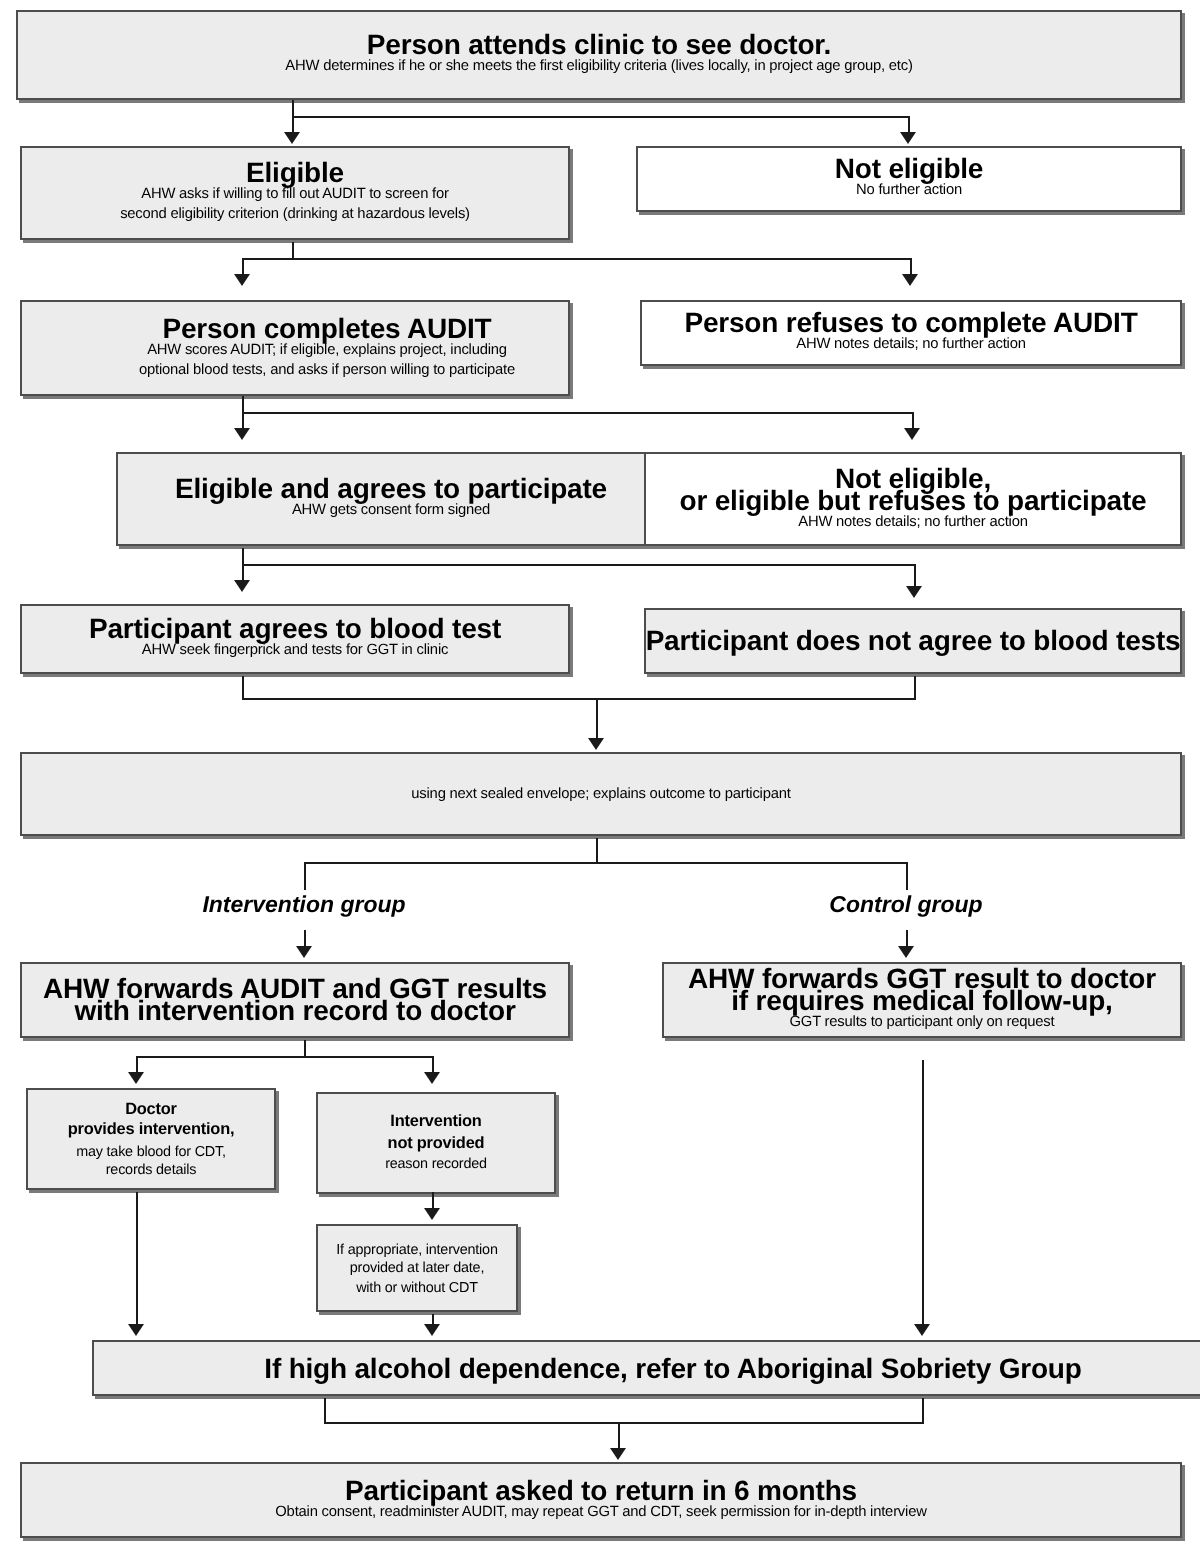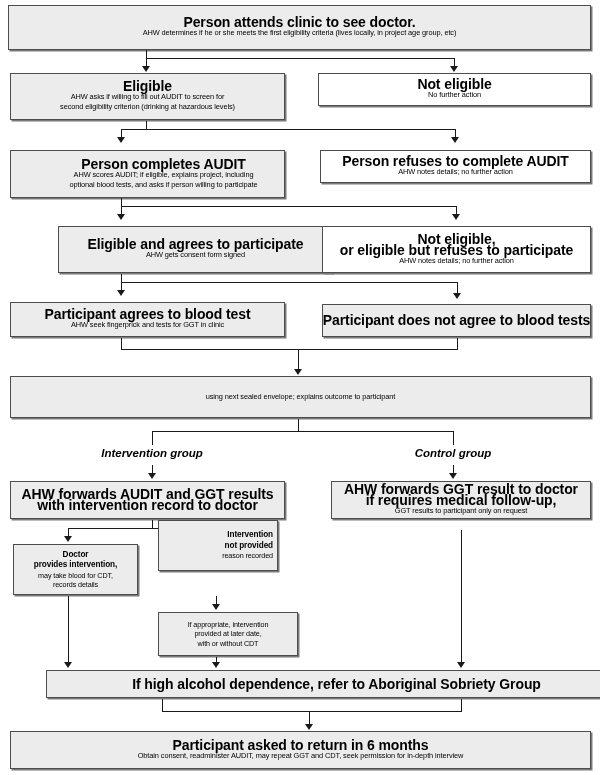--- a/index.html
+++ b/index.html
@@ -207,33 +207,33 @@
   <div class="vline" style="left:216px; top:528px; height:9px;"></div>
   <div class="arrow" style="left:212px; top:536px;"></div>
 
   <div class="box gray" style="left:13px; top:544px; width:125px; height:51px;">
     <div class="t-bold sm">Doctor</div>
     <div class="t-bold sm">provides intervention,</div>
     <div class="t-sub sm">may take blood for CDT,</div>
     <div class="t-sub sm">records details</div>
   </div>
 
-  <div class="box gray" style="left:158px; top:520px; width:120px; height:51px;align-items:flex-end;">
+  <div class="box gray" style="left:158px; top:546px; width:120px; height:51px;">
     <div class="t-bold sm">Intervention</div>
     <div class="t-bold sm">not provided</div>
     <div class="t-sub sm">reason recorded</div>
   </div>
 
   <div class="vline" style="left:68px; top:596px; height:67px;"></div>
   <div class="arrow" style="left:64px; top:662px;"></div>
 
   <div class="vline" style="left:216px; top:596px; height:9px;"></div>
   <div class="arrow" style="left:212px; top:604px;"></div>
 
-  <div class="box gray" style="left:158px; top:612px; width:140px; height:44px;text-align:right;">
+  <div class="box gray" style="left:158px; top:612px; width:101px; height:44px;text-align:right;">
     <div class="t-sub sm">If appropriate, intervention</div>
     <div class="t-sub sm">provided at later date,</div>
     <div class="t-sub sm">with or without CDT</div>
   </div>
 
   <div class="vline" style="left:216px; top:657px; height:6px;"></div>
   <div class="arrow" style="left:212px; top:662px;"></div>
 
   <div class="box gray" style="left:10px; top:670px; width:581px; height:28px;margin-left:36px;">
     <div class="t-bold">If high alcohol dependence, refer to Aboriginal Sobriety Group</div>

